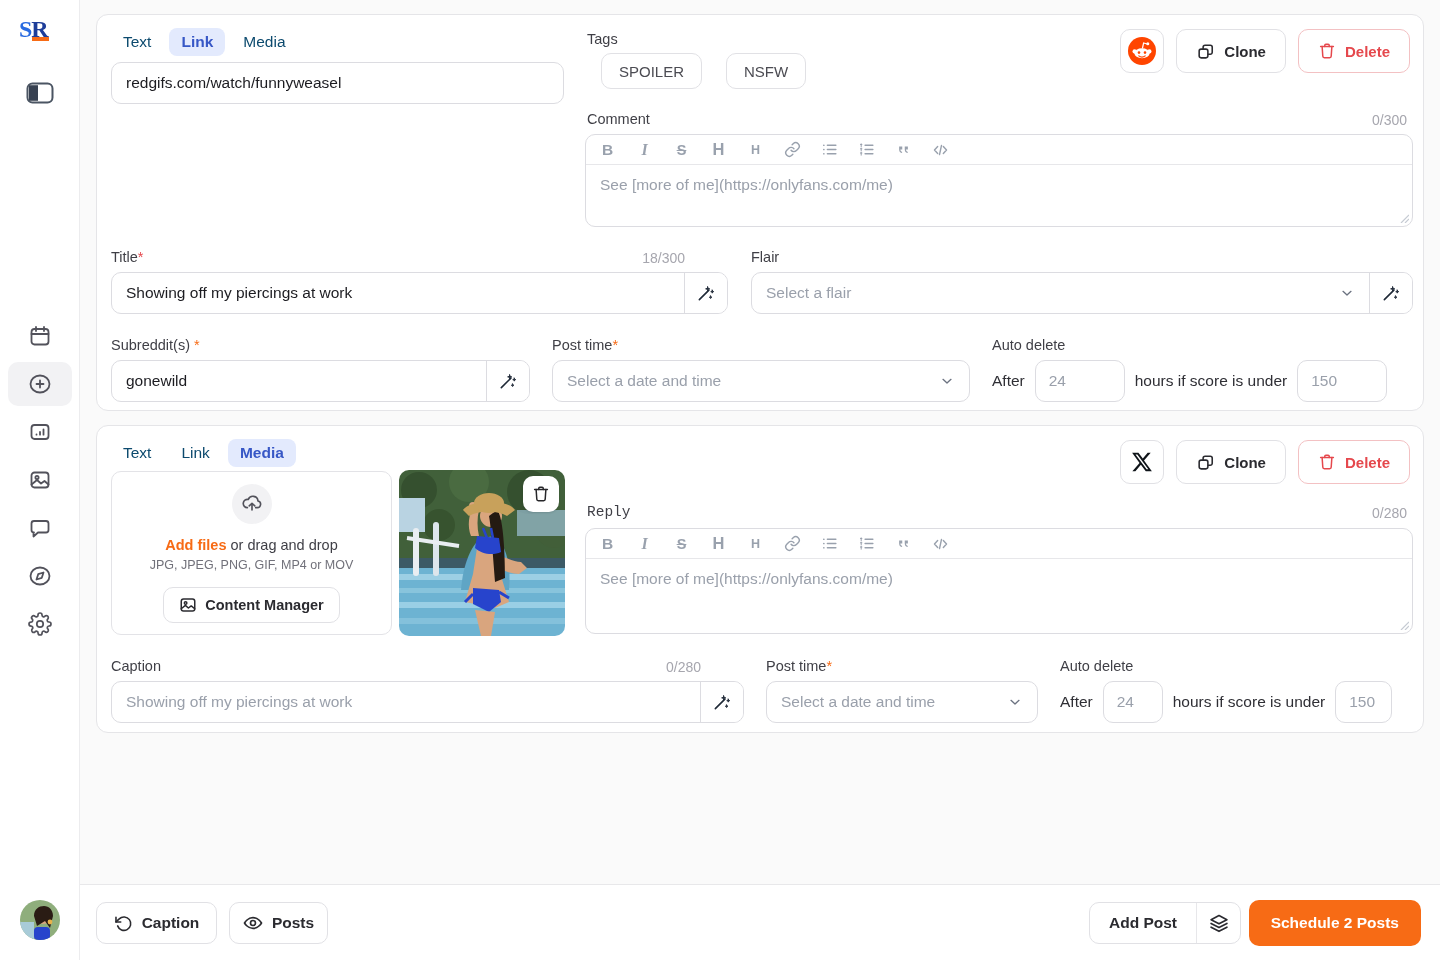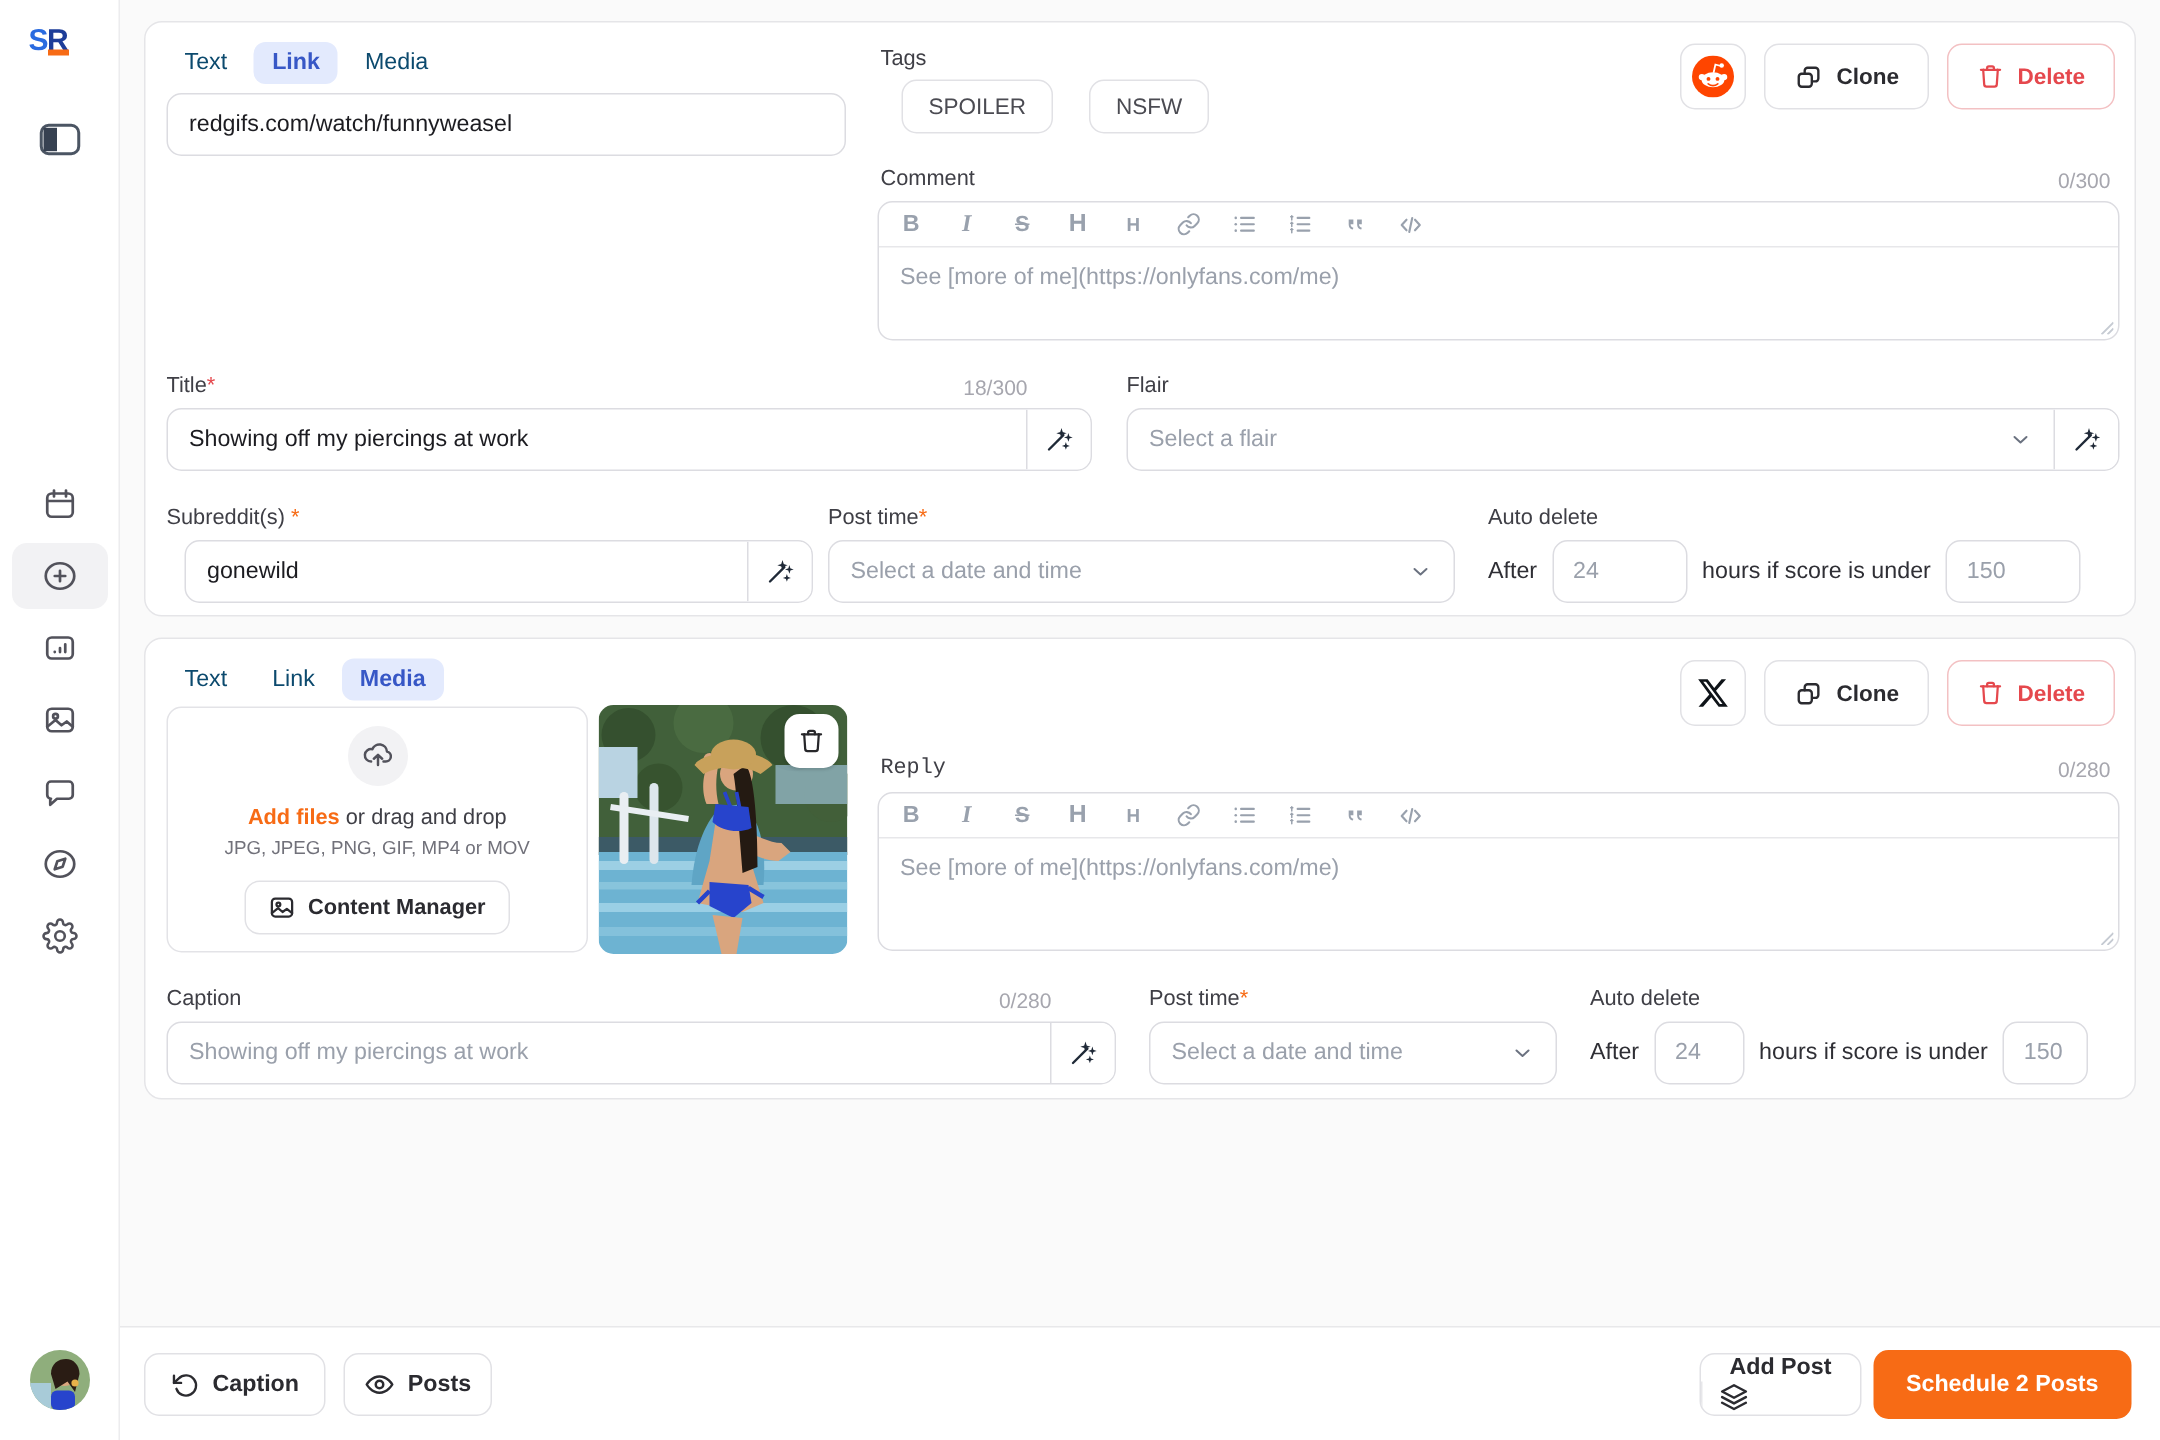--- a/index.html
+++ b/index.html
@@ -2,21 +2,21 @@
 <html><head>
 <meta charset="utf-8">
 <style>
   * { box-sizing:border-box; margin:0; padding:0; }
   html,body { width:1440px; height:960px; overflow:hidden; }
   body { font-family:"Liberation Sans", sans-serif; background:#fff; color:#1c1c21; }
   .app { position:relative; width:1440px; height:960px; background:#fafafa; }
 
   
   .sidebar { position:absolute; left:0; top:0; width:80px; height:960px; background:#fff; border-right:1px solid #ececee; z-index:5; }
-  .logo { position:absolute; left:19px; top:16px; font-size:20px; font-weight:800; letter-spacing:-1px; }
+  .logo { position:absolute; left:19px; top:16px; font-size:24px; font-weight:800; letter-spacing:-1px;font-family:Liberation Serif, serif; }
   .logo .s { color:#2a6be0; }
   .logo .r { color:#1d3d99; position:relative; }
   .logo .r::after { content:""; position:absolute; left:1px; right:-1px; bottom:1px; height:4px; background:#f76b15; }
   .side-toggle { position:absolute; left:26px; top:82px; }
   .nav-item { position:absolute; left:8px; width:64px; height:44px; display:flex; align-items:center; justify-content:center; border-radius:10px; color:#52525b; cursor:pointer; }
   .nav-item.active { background:#f2f2f4; }
   .avatar { position:absolute; left:20px; top:900px; width:40px; height:40px; border-radius:50%; overflow:hidden; cursor:pointer; }
 
   
   .main { position:absolute; left:80px; top:0; width:1360px; height:960px; }
@@ -72,21 +72,21 @@
   .dz-line1 .orange { color:#f76b15; font-weight:700; }
   .dz-line2 { margin-top:5px; font-size:12.5px; color:#71717a; }
   .cm-btn { margin-top:15px; height:36px; padding:0 15px; border:1px solid #e1e1e5; border-radius:10px; background:#fff; display:flex; align-items:center; gap:8px; font-size:14.5px; font-weight:700; color:#2b2b30; cursor:pointer; }
 
   .thumb { position:absolute; left:302px; top:44px; width:166px; height:166px; border-radius:10px; overflow:hidden; }
   .thumb-del { position:absolute; top:6px; right:6px; width:36px; height:36px; background:#fff; border-radius:10px; display:flex; align-items:center; justify-content:center; color:#27272a; cursor:pointer; box-shadow:0 1px 2px rgba(0,0,0,.12); }
 
   
   .footer { position:absolute; left:0; top:884px; width:1360px; height:76px; background:#fff; border-top:1px solid #e8e8ea; }
   .fbtn { position:absolute; top:17px; height:42px; border:1px solid #e1e1e5; border-radius:10px; background:#fff; display:flex; align-items:center; justify-content:center; gap:9px; font-size:15.5px; font-weight:700; color:#2b2b30; cursor:pointer; }
-  .addpost { position:absolute; top:17px; right:199px; height:42px; border:1px solid #e1e1e5; border-radius:10px; background:#fff; display:flex; align-items:stretch; overflow:hidden;flex-direction:column; }
+  .addpost { position:absolute; top:17px; right:199px; height:42px; border:1px solid #e1e1e5; border-radius:10px; background:#fff; display:flex; align-items:stretch; overflow:hidden; }
   .addpost .ap-label { display:flex; align-items:center; padding:0 19px; font-size:15.5px; font-weight:700; color:#2b2b30; cursor:pointer; }
   .addpost .ap-icon { width:44px; border-left:1px solid #e7e7ea; display:flex; align-items:center; justify-content:center; color:#2b2b30; cursor:pointer; }
   .schedule { position:absolute; top:15px; right:19px; height:46px; padding:0 22px; border:none; border-radius:10px; background:#f76b15; color:#fff; font-size:15.5px; font-weight:700; display:flex; align-items:center; cursor:pointer; font-family:inherit; }
 
   svg { display:block; }
 </style>
 </head>
 <body>
 
 <div class="app">
@@ -283,21 +283,21 @@
             <svg width="20" height="20" viewBox="0 0 24 24" fill="none" stroke="currentColor" stroke-width="1.9" stroke-linecap="round">
               <path d="M4 20 15.5 8.5"></path>
               <path d="M14 4.5l.6 1.9 1.9.6-1.9.6-.6 1.9-.6-1.9-1.9-.6 1.9-.6z" fill="currentColor" stroke-width="1"></path>
               <path d="M19.5 8.5l.45 1.4 1.4.45-1.4.45-.45 1.4-.45-1.4-1.4-.45 1.4-.45z" fill="currentColor" stroke-width="1"></path>
               <path d="M17.5 15.5l.4 1.2 1.2.4-1.2.4-.4 1.2-.4-1.2-1.2-.4 1.2-.4z" fill="currentColor" stroke-width="1"></path>
             </svg>
           </span>
       </div>
 
       <div class="label" style="left:14px; top:322px;"><span>Subreddit(s)</span> <span class="req-orange">*</span></div>
-      <div class="group" style="left:14px; top:345px; width:419px;margin-left:12px;">
+      <div class="group" style="left:14px; top:345px; width:419px;">
         <input value="gonewild" style="">
         <span class="wand-seg">
             <svg width="20" height="20" viewBox="0 0 24 24" fill="none" stroke="currentColor" stroke-width="1.9" stroke-linecap="round">
               <path d="M4 20 15.5 8.5"></path>
               <path d="M14 4.5l.6 1.9 1.9.6-1.9.6-.6 1.9-.6-1.9-1.9-.6 1.9-.6z" fill="currentColor" stroke-width="1"></path>
               <path d="M19.5 8.5l.45 1.4 1.4.45-1.4.45-.45 1.4-.45-1.4-1.4-.45 1.4-.45z" fill="currentColor" stroke-width="1"></path>
               <path d="M17.5 15.5l.4 1.2 1.2.4-1.2.4-.4 1.2-.4-1.2-1.2-.4 1.2-.4z" fill="currentColor" stroke-width="1"></path>
             </svg>
           </span>
       </div>

